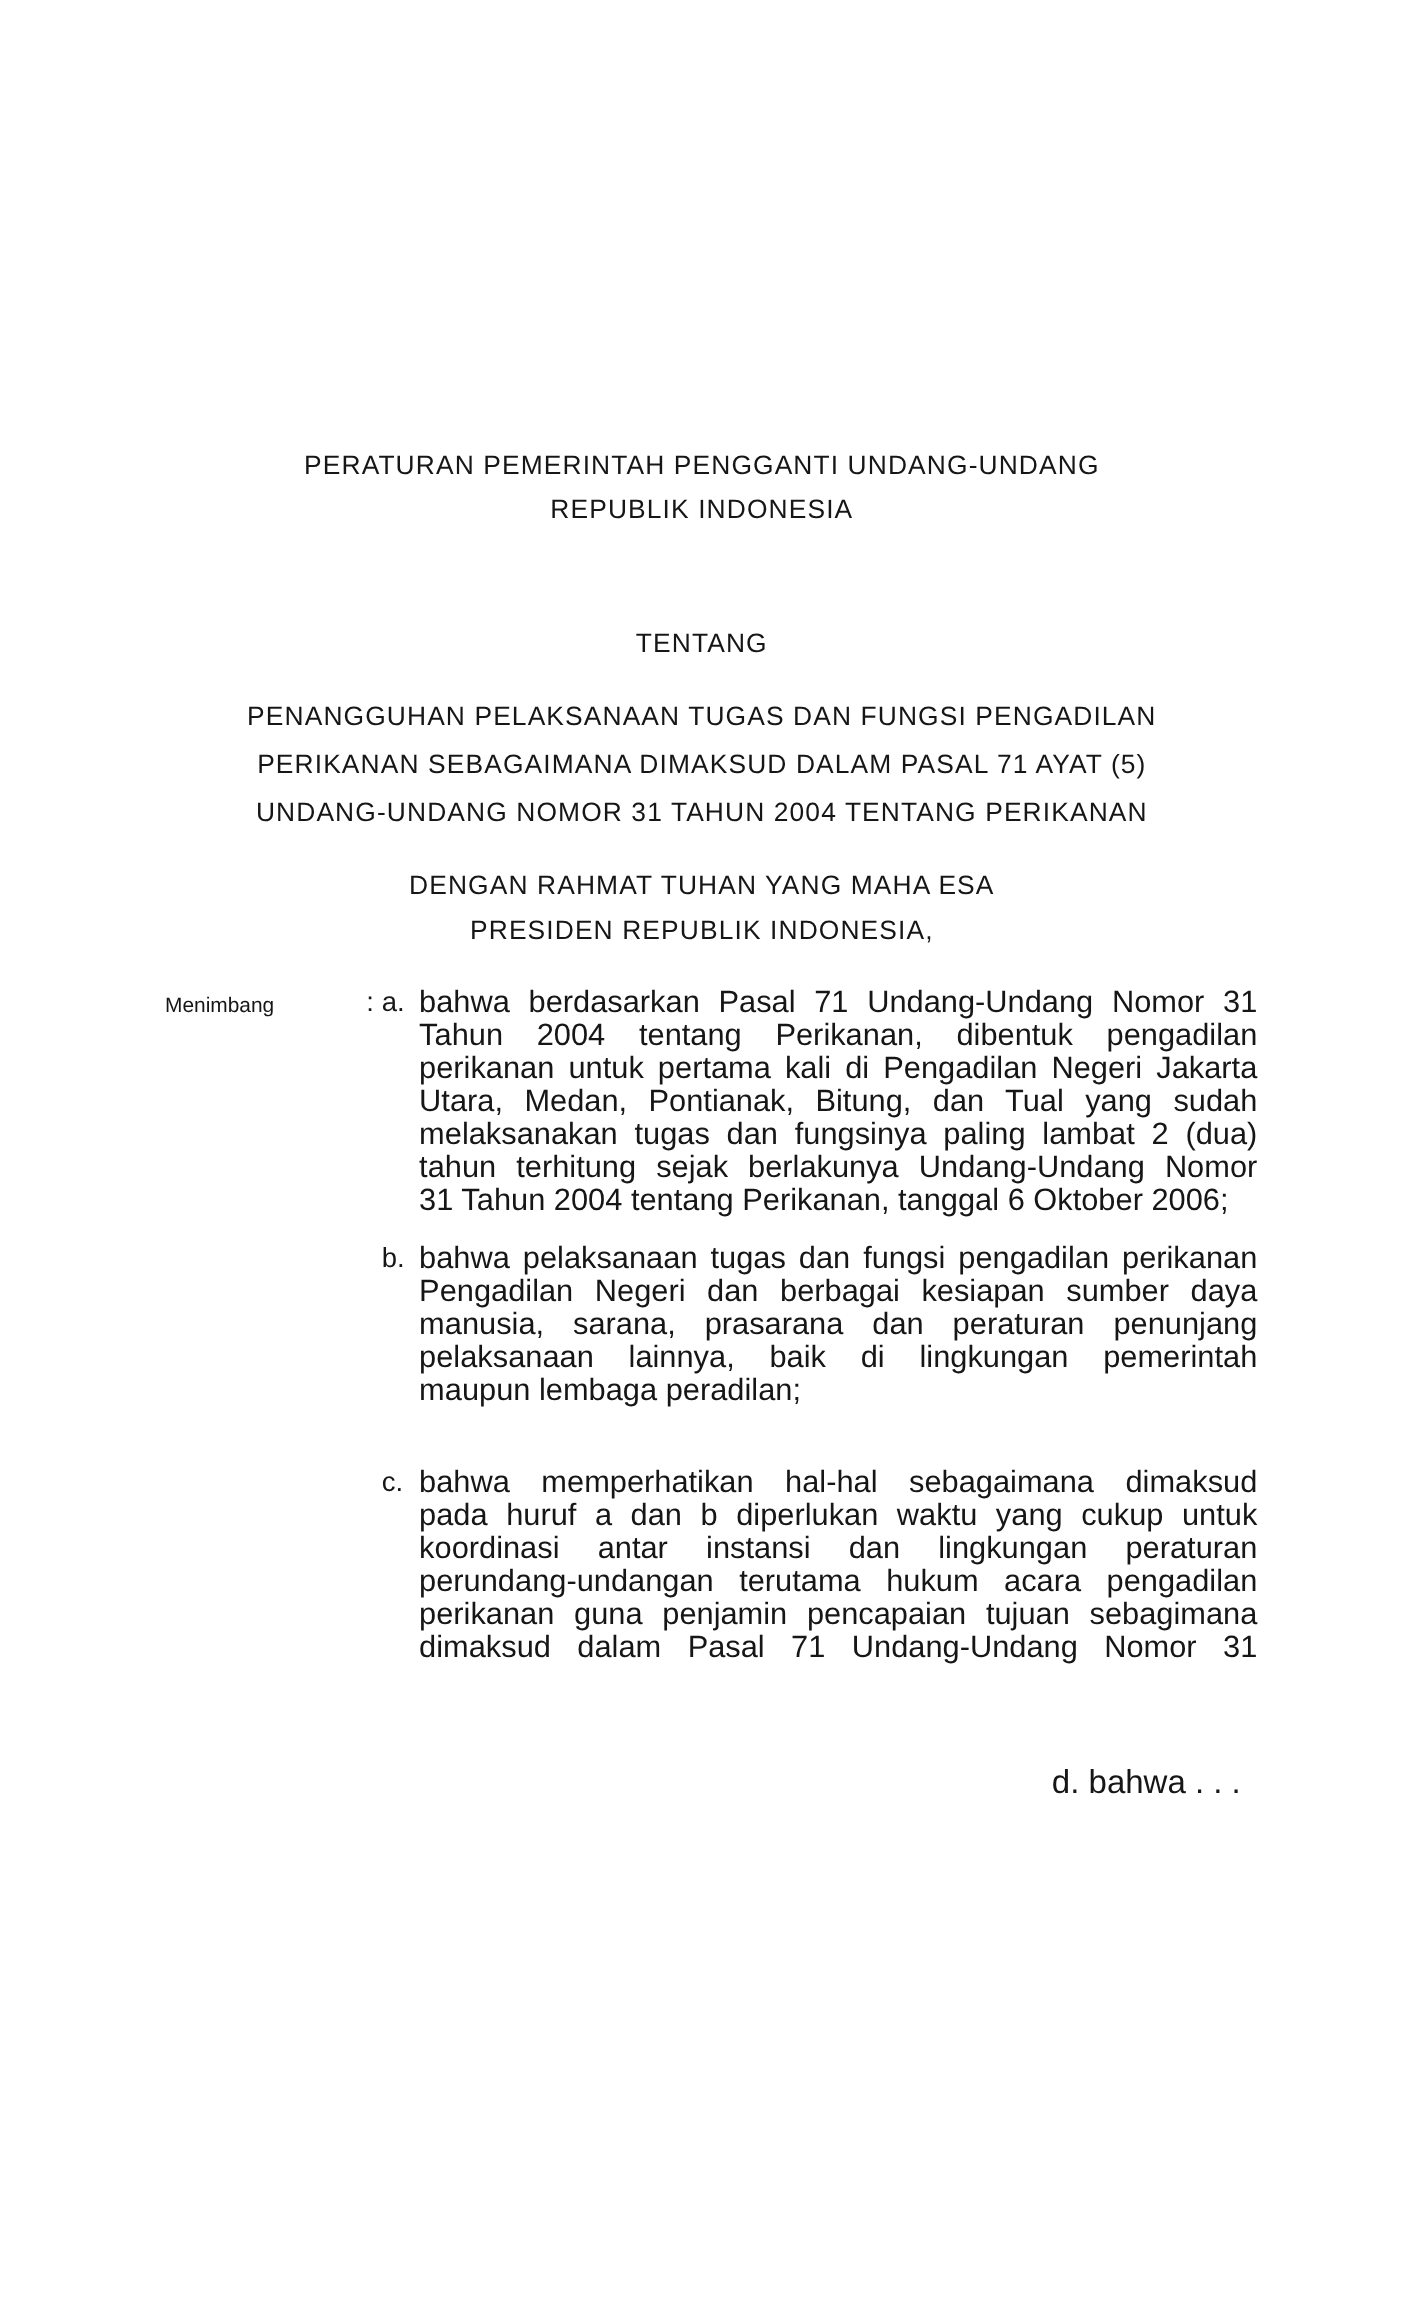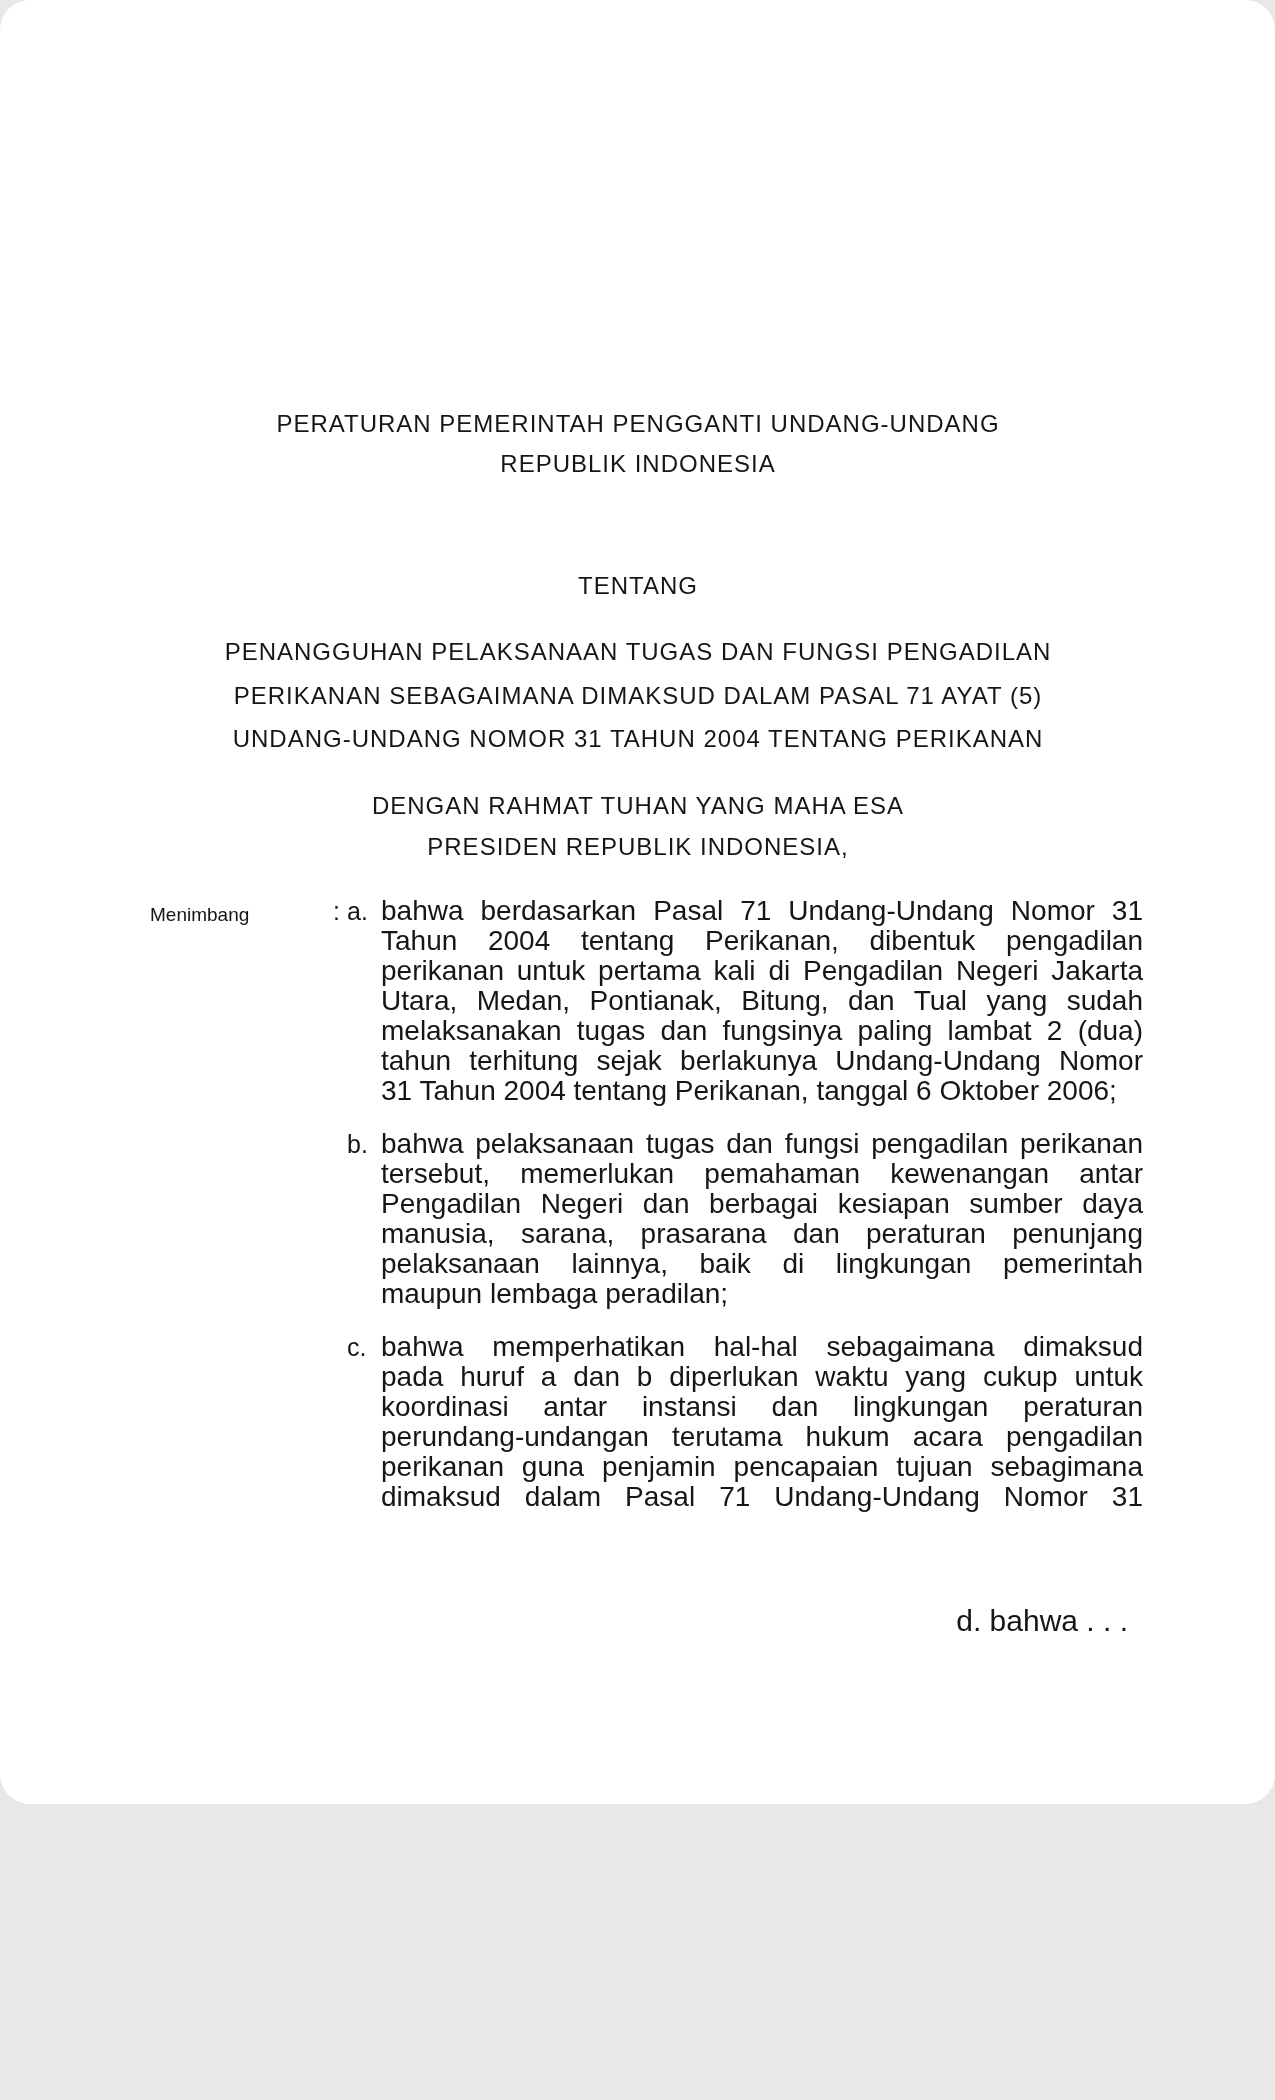--- a/index.html
+++ b/index.html
@@ -1,24 +1,23 @@
 <!DOCTYPE html>
 <html><head>
 <meta charset="utf-8">
 <style>
   html,body { margin:0; padding:0; background:#e8e8e8; }
   .page {
     position:relative;
-    width:1275px; height:1804px;
+    width:1275px; height:2100px;
     margin:0 auto;
     background:#ffffff;
     font-family:"Liberation Sans","DejaVu Sans",sans-serif;
     color:#161616;
     overflow:hidden;
-    border-radius:30px;
   }
   
   .hline {
     position:absolute;
     left:130px; width:1016px;
     text-align:center;
     font-size:24px;
     line-height:30px;
     letter-spacing:1px;
     white-space:nowrap;
@@ -87,21 +86,20 @@
           <div class="jline">Utara, Medan, Pontianak, Bitung, dan Tual yang sudah</div>
           <div class="jline">melaksanakan tugas dan fungsinya paling lambat 2 (dua)</div>
           <div class="jline">tahun terhitung sejak berlakunya Undang-Undang Nomor</div>
           <div class="jline-last">31 Tahun 2004 tentang Perikanan, tanggal 6 Oktober 2006;</div>
         </div>
       </div>
       <div class="citem" style="top: 1129px;">
         <span class="marker">b.</span>
         <div class="lines">
           <div class="jline">bahwa pelaksanaan tugas dan fungsi pengadilan perikanan</div>
-          <div class="jline">tersebut, memerlukan pemahaman kewenangan antar</div>
           <div class="jline">Pengadilan Negeri dan berbagai kesiapan sumber daya</div>
           <div class="jline">manusia, sarana, prasarana dan peraturan penunjang</div>
           <div class="jline">pelaksanaan lainnya, baik di lingkungan pemerintah</div>
           <div class="jline-last">maupun lembaga peradilan;</div>
         </div>
       </div>
       <div class="citem" style="top: 1332px;">
         <span class="marker">c.</span>
         <div class="lines">
           <div class="jline">bahwa memperhatikan hal-hal sebagaimana dimaksud</div>

